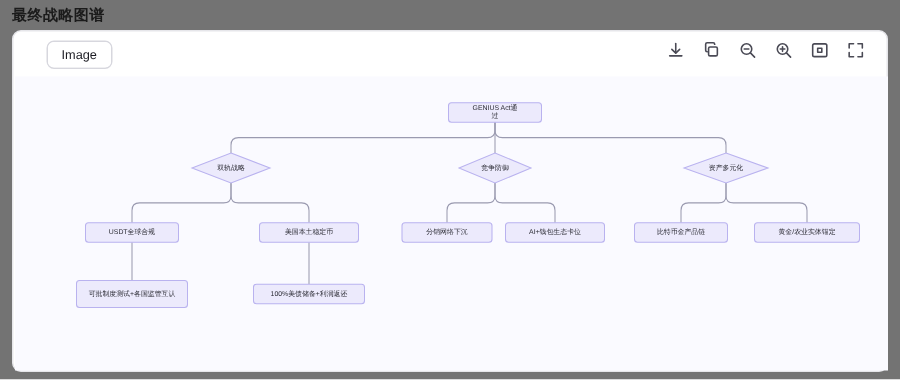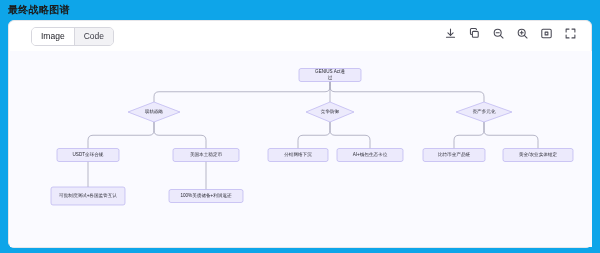--- a/index.html
+++ b/index.html
@@ -5,21 +5,21 @@
   html, body {
     margin: 0;
     padding: 0;
     background: #ffffff;
     font-family: "Liberation Sans", sans-serif;
   }
   #page {
     position: relative;
     width: 600px;
     height: 253px;
-    background: #0ea5e9;
+    background: #737373;
     overflow: hidden;
   }
   #title {
     position: absolute;
     left: 8px;
     top: 3px;
     font-size: 10px;
     font-weight: bold;
     color: #1b1b1b;
     letter-spacing: 0.3px;
@@ -131,21 +131,20 @@
 <div id="page">
 
   <div id="title">最终战略图谱</div>
 
   <div id="card">
 
     <div id="toolbar">
 
       <div id="segmented">
         <div class="seg-btn active">Image</div>
-        <div class="seg-btn">Code</div>
       </div>
 
       <div id="icon-group">
 
         <div class="tool-icon">
           <svg viewBox="0 0 16 16" width="13" height="13" fill="none" stroke="#4a4a55" stroke-width="1.3" stroke-linecap="round" stroke-linejoin="round">
             <path d="M8 2.5v7.5"></path>
               <path d="M4.8 7.3L8 10.4l3.2-3.1"></path>
               <path d="M3 12.6h10"></path>
           </svg>

